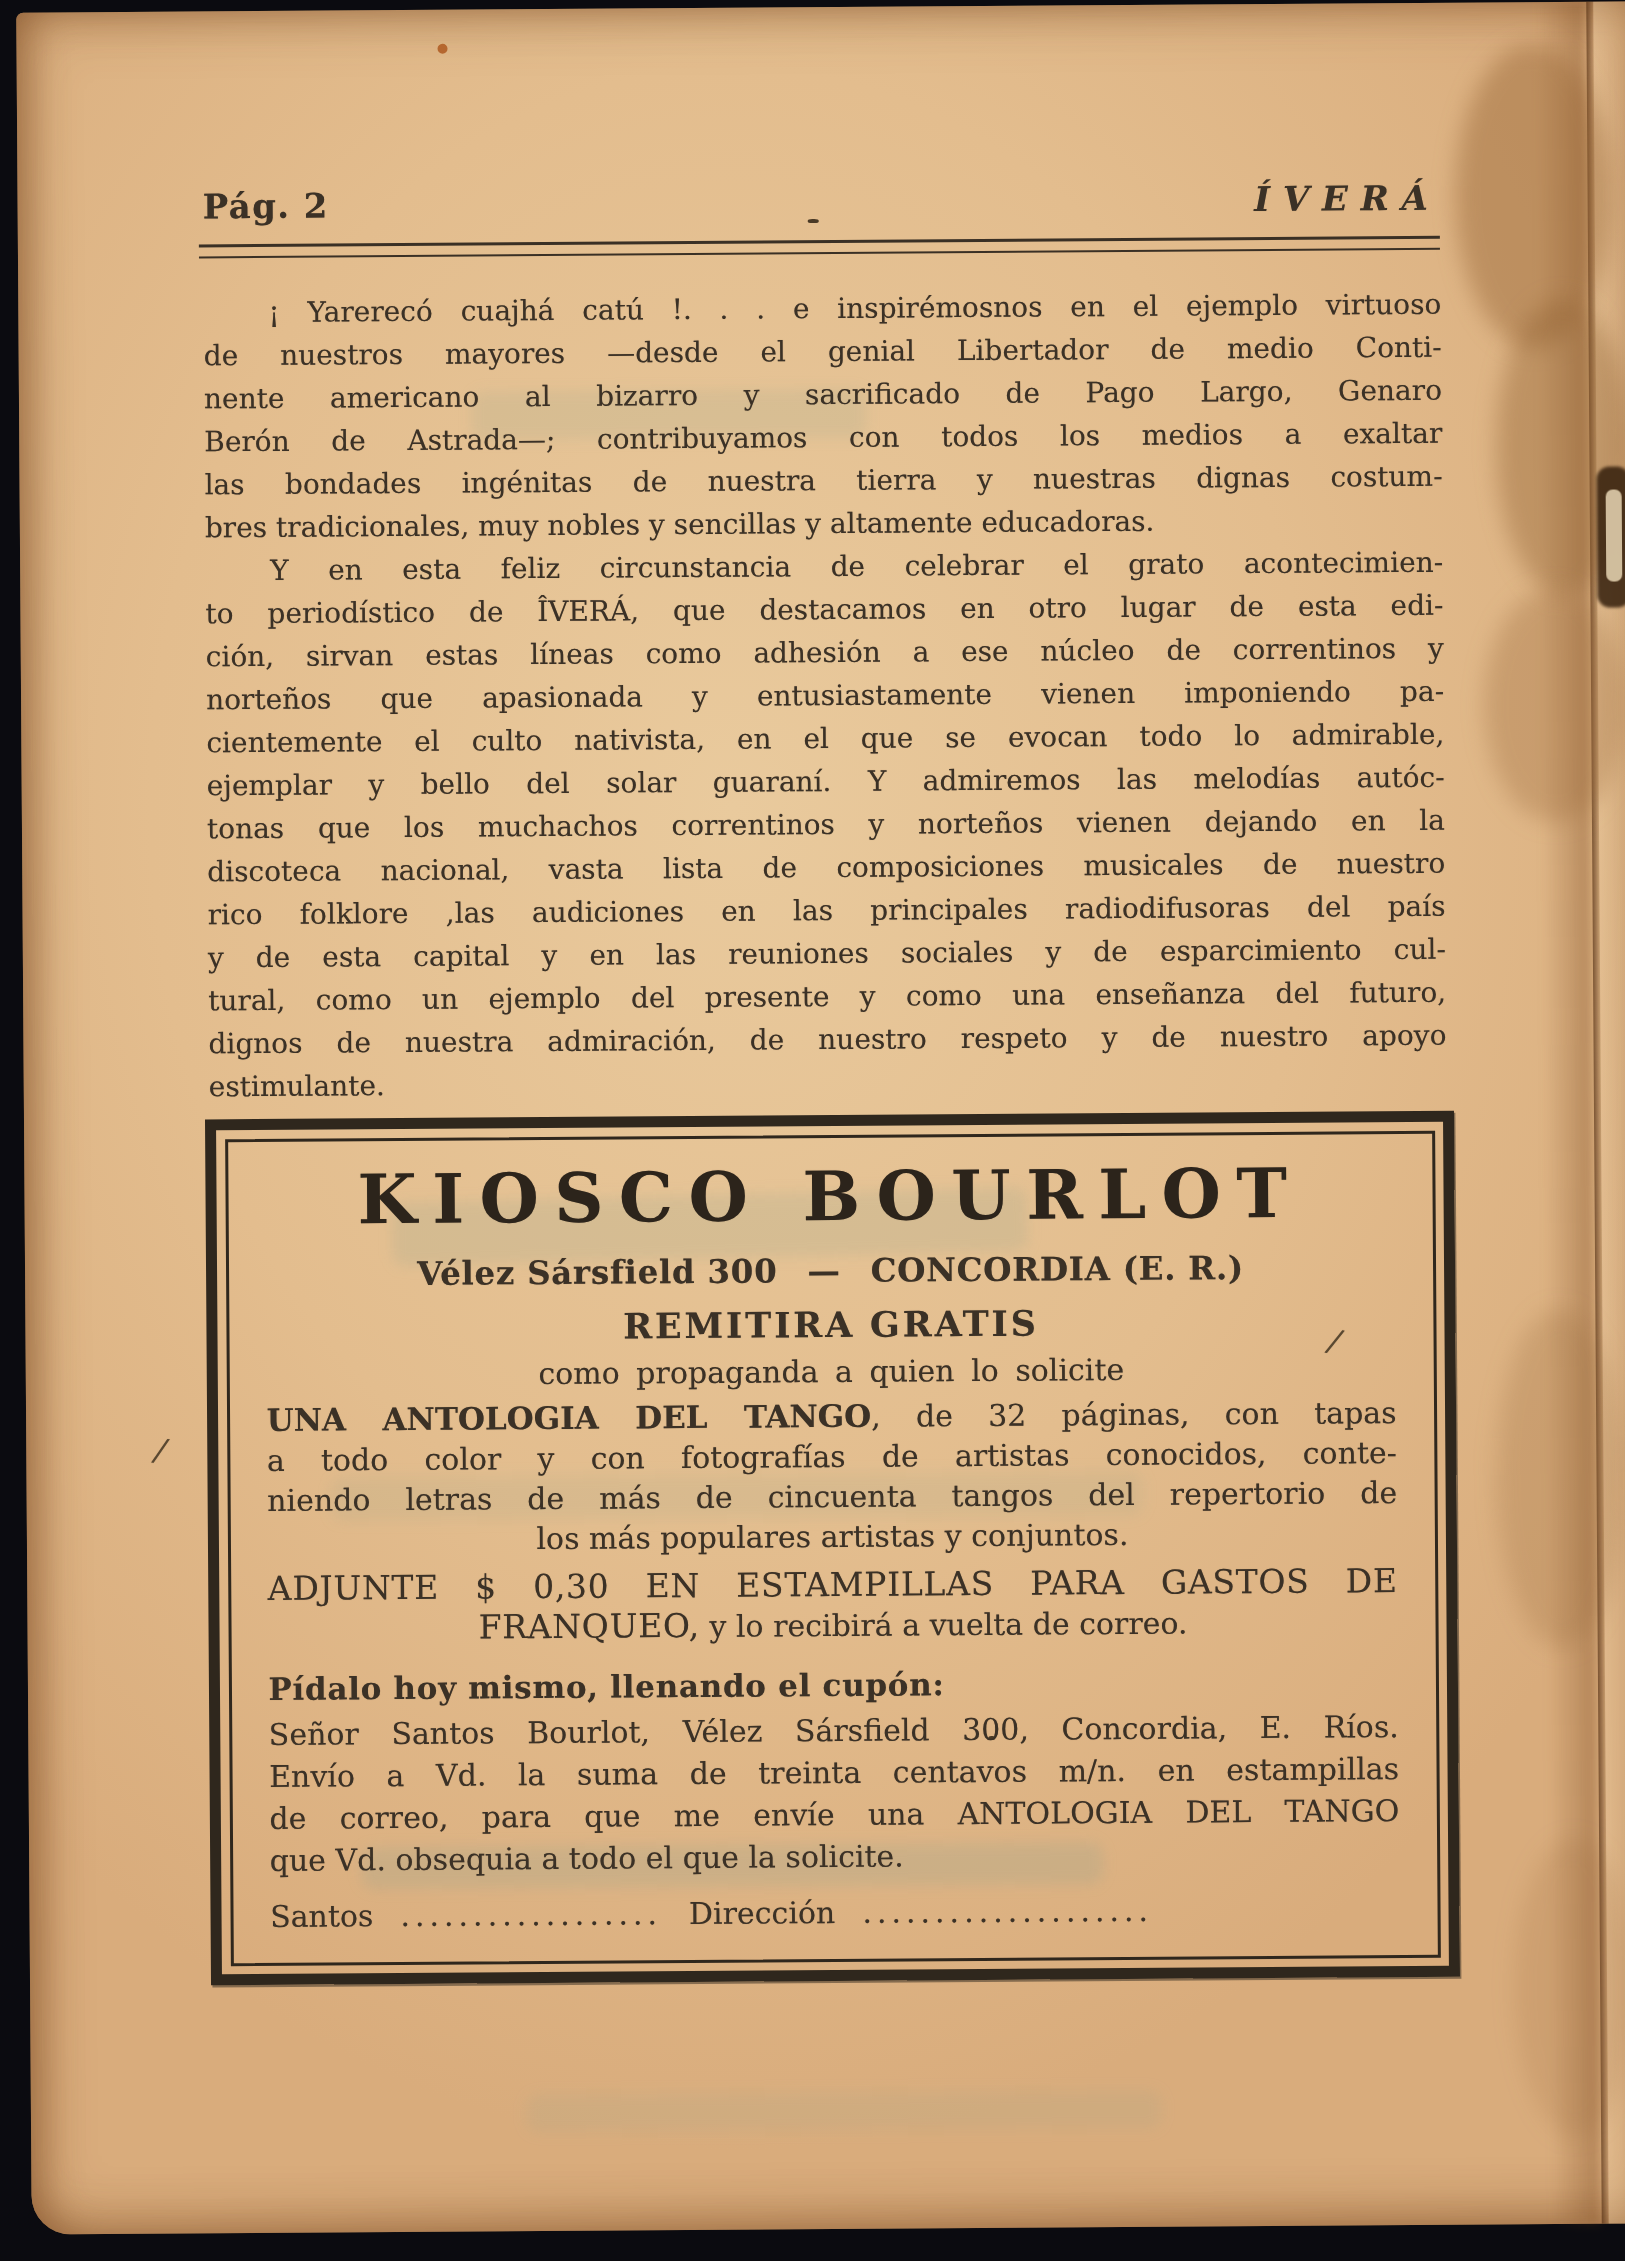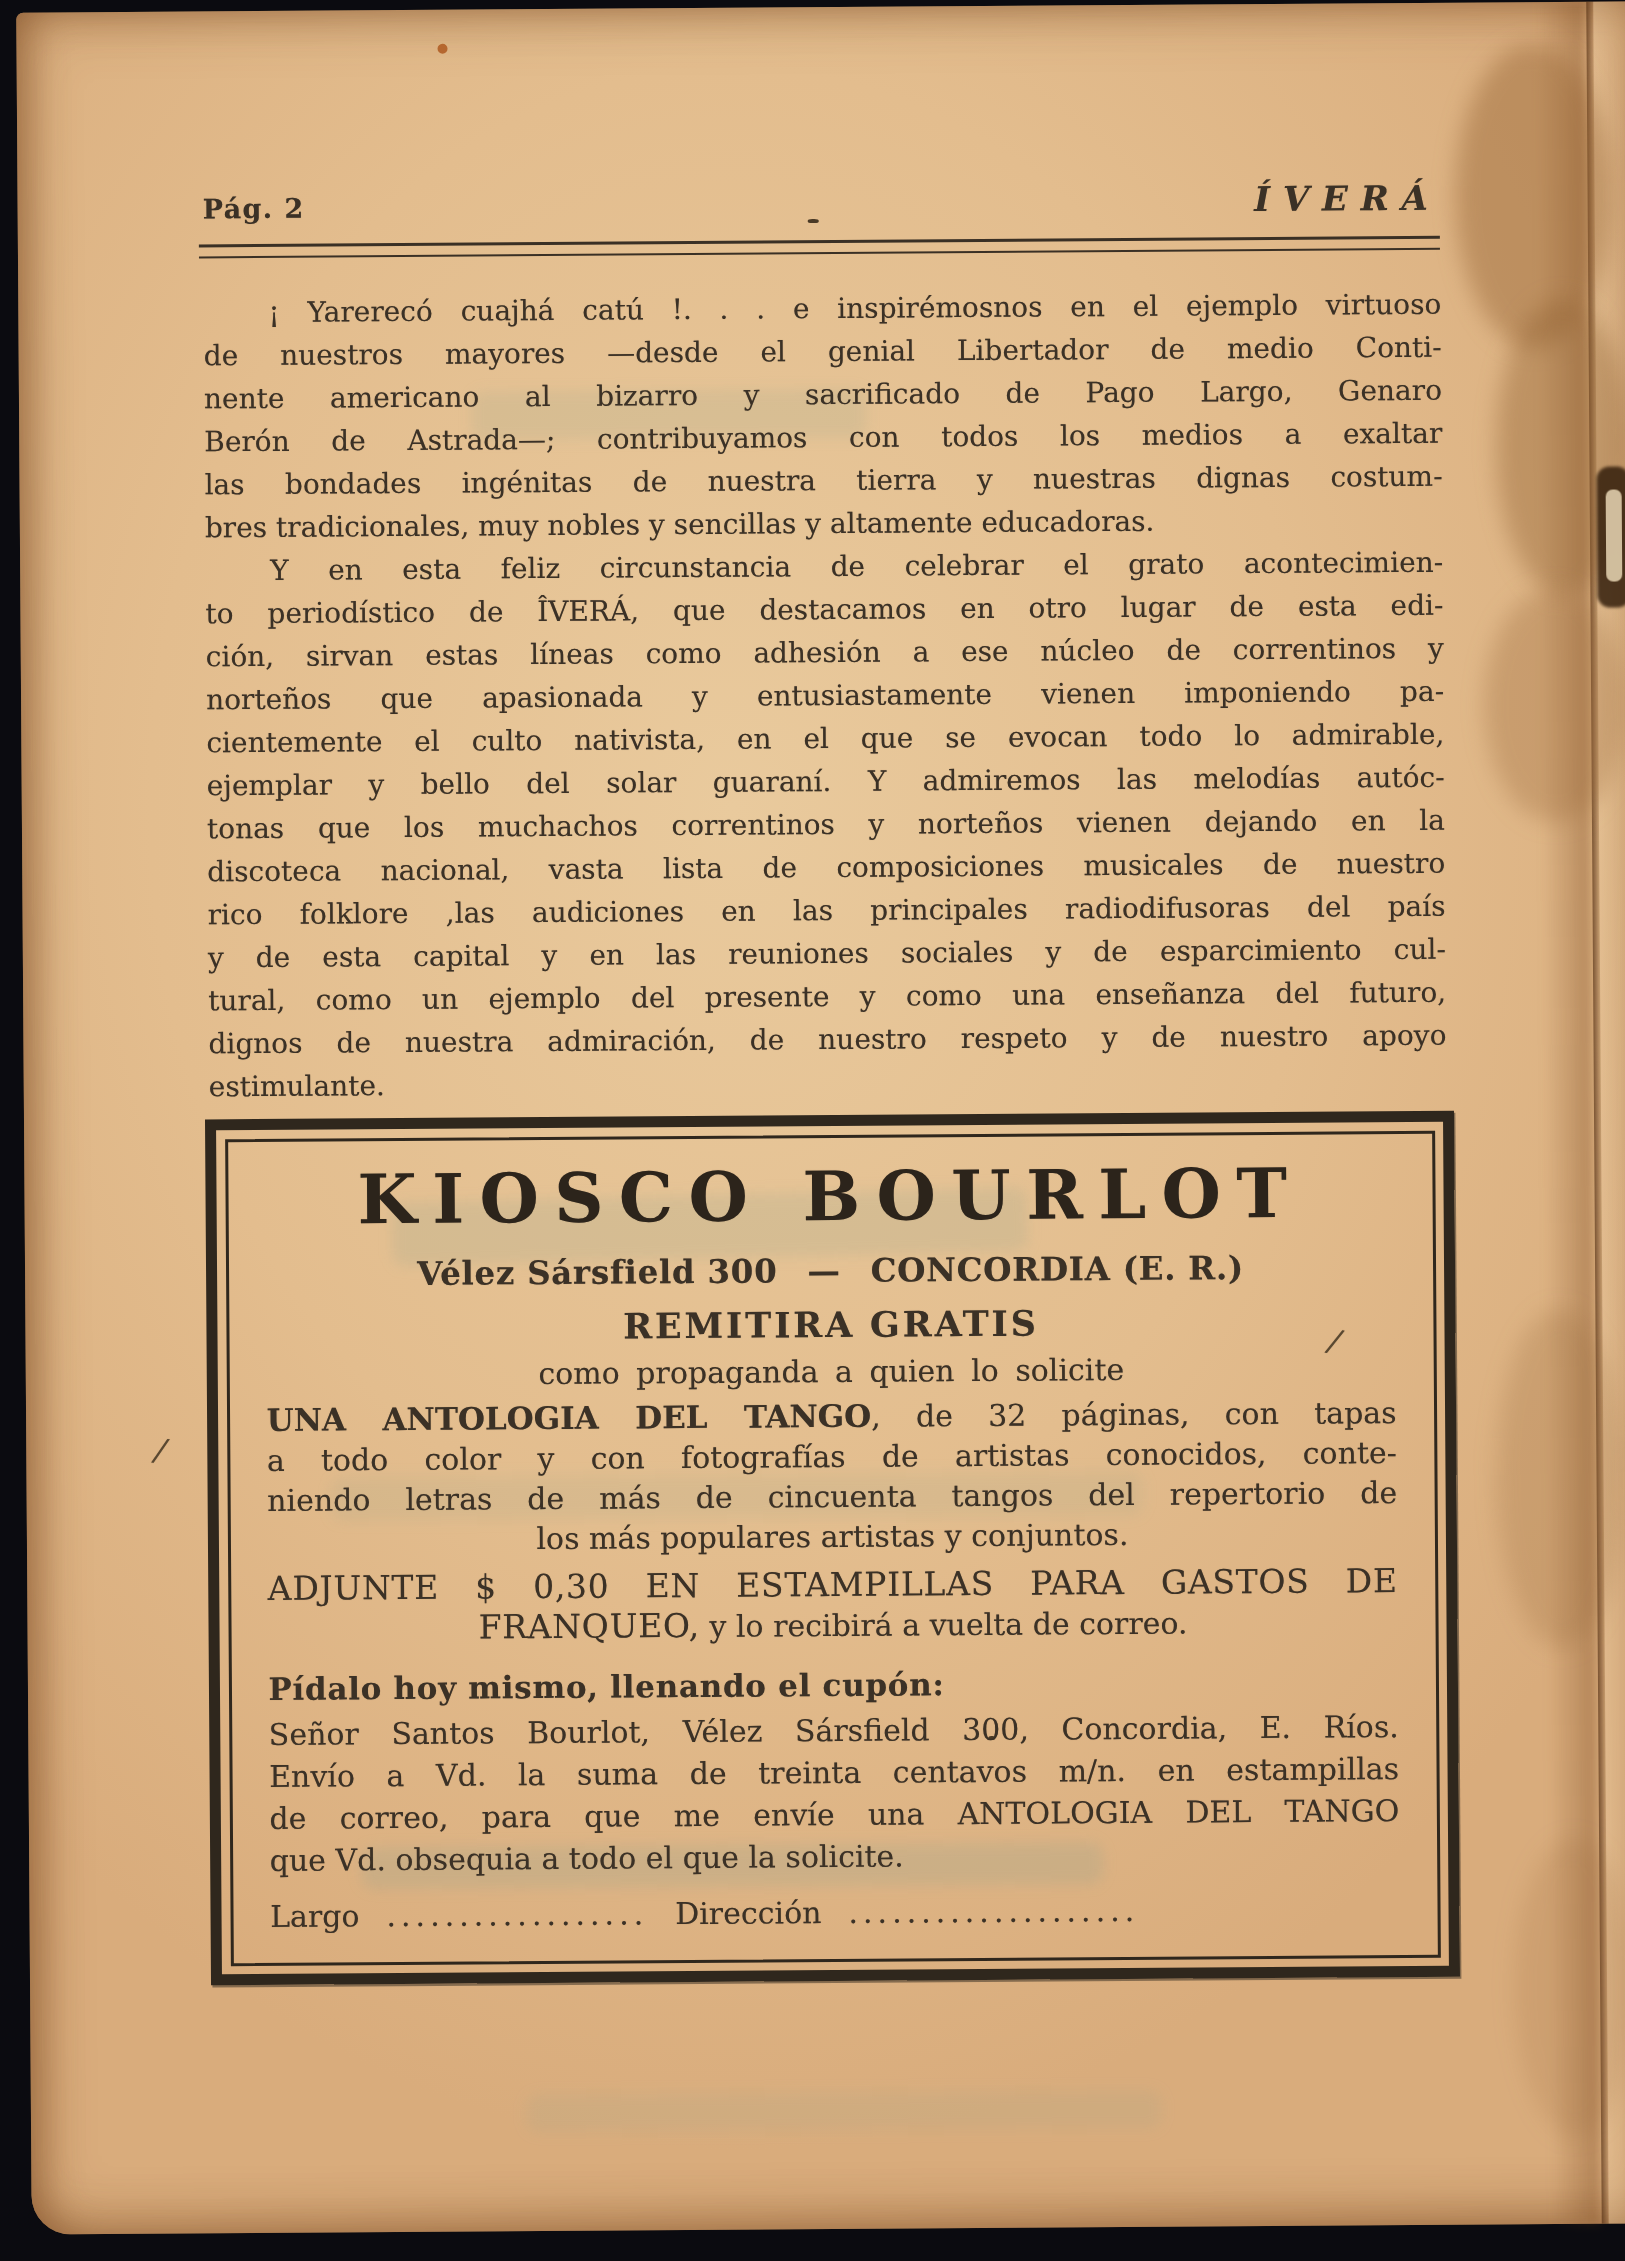--- a/index.html
+++ b/index.html
@@ -51,21 +51,21 @@
   .speck.k2{left:421px;top:34px;width:10px;height:10px;background:#b5672f;border-radius:50%;}
   .speck.k3{left:960px;top:1730px;width:7px;height:4.2px;}
   .stray{position:absolute;color:#5a4830;font-size:31px;font-style:italic;}
   .stray.m1{left:1304px;top:1319px;transform:rotate(12deg);}
   .stray.m2{left:129px;top:1420px;transform:rotate(8deg);}
 
   .ink{color:#3b3126;text-shadow:0 0 0.7px rgba(59,49,38,.45);}
 
   .page-header{position:absolute;left:185px;top:175px;width:1238px;
     display:flex;justify-content:space-between;align-items:baseline;}
-  .page-num{font-size:27px;font-weight:bold;letter-spacing:1.4px;}
+  .page-num{font-size:34px;font-weight:bold;letter-spacing:1.4px;}
   .masthead{font-size:34px;font-weight:bold;font-style:italic;letter-spacing:12.7px;}
   .double-rule{position:absolute;left:181px;top:233px;width:1241px;height:9.2px;
     border-top:3.5px solid #3a3025;border-bottom:2.8px solid #3a3025;}
 
   .body-text{position:absolute;left:185px;top:280px;width:1238px;
     font-size:28px;line-height:43px;}
   .jline{text-align:justify;text-align-last:justify;}
   .jline.last{text-align:justify;text-align-last:left;}
   .indent{text-indent:65px;}
 
@@ -170,21 +170,21 @@
           <span class="caps">FRANQUEO,</span><span> y lo recibirá a vuelta de correo.</span>
         </div>
         <div class="ad-pidalo">Pídalo hoy mismo, llenando el cupón:</div>
         <div class="ad-coupon">
           <div class="jline">Señor Santos Bourlot, Vélez Sársfield 300, Concordia, E. Ríos.</div>
           <div class="jline">Envío a Vd. la suma de treinta centavos m/n. en estampillas</div>
           <div class="jline">de correo, para que me envíe una ANTOLOGIA DEL TANGO</div>
           <div class="jline last">que Vd. obsequia a todo el que la solicite.</div>
         </div>
         <div class="ad-form">
-          <span>Largo</span>
+          <span>Santos</span>
           <span class="gap"></span>
           <span class="dots">..................</span>
           <span class="gap"></span>
           <span>Dirección</span>
           <span class="gap"></span>
           <span class="dots">....................</span>
         </div>
       </div>
     </section>
 

